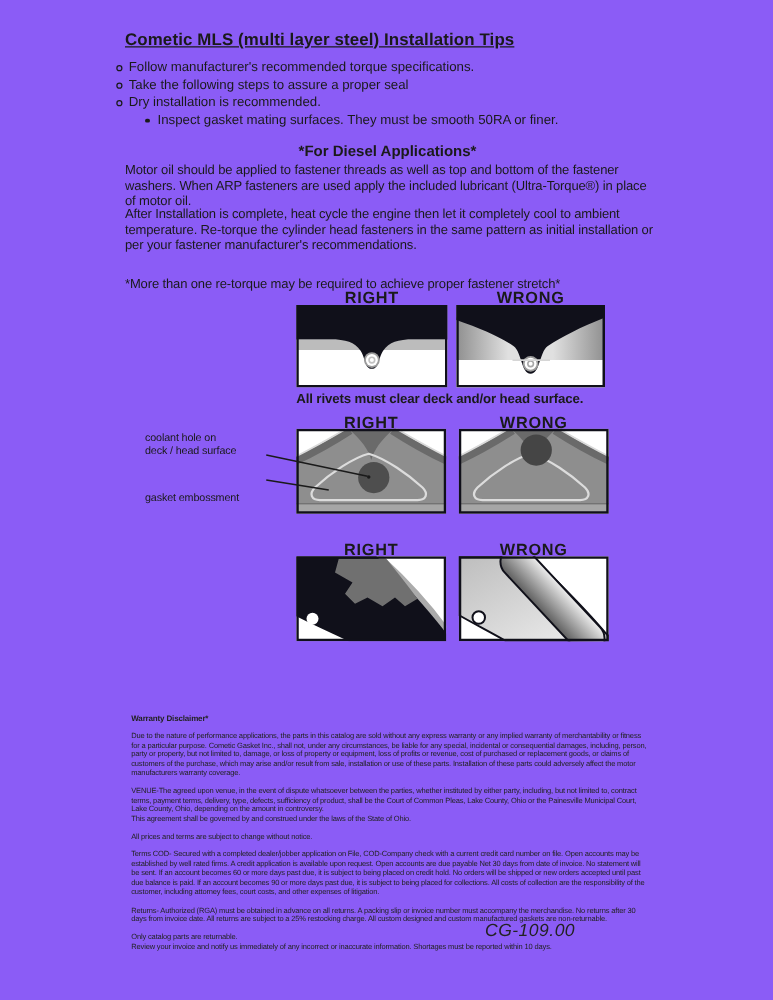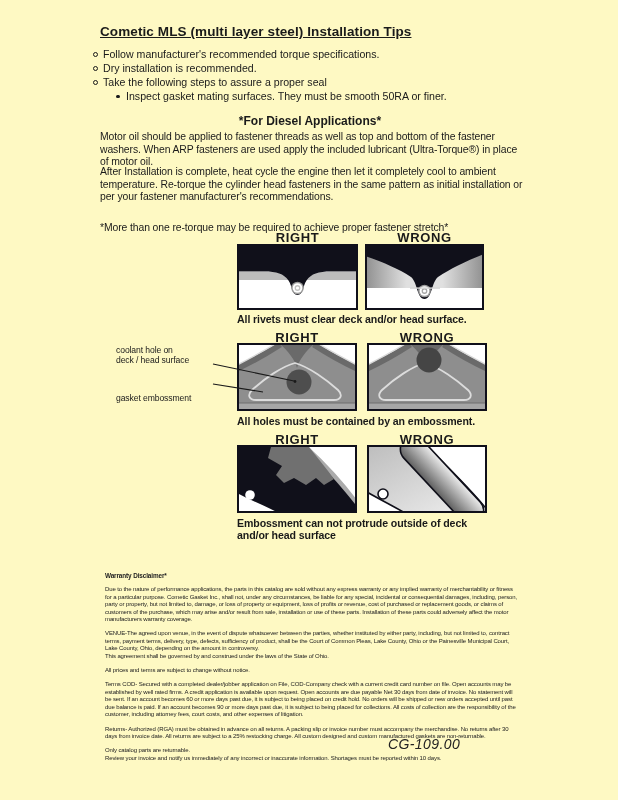--- a/index.html
+++ b/index.html
@@ -1,17 +1,17 @@
 <!DOCTYPE html>
 <html><head>
 <meta charset="utf-8">
 <style>
   html,body{margin:0;padding:0;background:#e8e8e8;}
   .page{
-    position:relative;width:618px;height:800px;background:#fef9c3;
+    position:relative;width:618px;height:800px;background:#8b5cf6;
     font-family:"Liberation Sans", sans-serif;color:#1a1a1a;overflow:hidden;
     margin:0 auto;
   }
   .abs{position:absolute;}
   
   .doc-title{
     left:100px;top:24px;width:430px;
     font-size:13.5px;font-weight:bold;text-decoration:underline;
     letter-spacing:.1px;
   }
@@ -58,22 +58,22 @@
 </style>
 </head>
 <body>
 
 <div class="page">
 
   <div class="abs doc-title">Cometic MLS (multi layer steel) Installation Tips</div>
 
   <div class="abs tips-list">
     <div class="tip">Follow manufacturer's recommended torque specifications.</div>
+    <div class="tip">Take the following steps to assure a proper seal</div>
     <div class="tip">Dry installation is recommended.</div>
-    <div class="tip">Take the following steps to assure a proper seal</div>
     <div class="subtip">Inspect gasket mating surfaces.  They must be smooth 50RA or finer.</div>
   </div>
 
   <div class="abs diesel-heading">*For Diesel Applications*</div>
   <div class="abs body-para p1">Motor oil should be applied to fastener threads as well as top and bottom of the fastener washers. When ARP fasteners are used apply the included lubricant (Ultra-Torque®) in place of motor oil.</div>
   <div class="abs body-para p2">After Installation is complete, heat cycle the engine then let it completely cool to ambient temperature. Re-torque the cylinder head fasteners in the same pattern as initial installation or per your fastener manufacturer's recommendations.</div>
   <div class="abs body-para p3">*More than one re-torque may be required to achieve proper fastener stretch*</div>
 
   <div class="abs diagram-section">
 
@@ -146,21 +146,20 @@
       <path d="M80,0 H120 V22 C108,16 94,9 80,0 Z" fill="#ffffff"></path>
       <path d="M0,22 C14,15 28,7 40,0" stroke="#d9d9d9" stroke-width="1.4" fill="none"></path>
       <path d="M120,22 C106,15 92,7 80,0" stroke="#d9d9d9" stroke-width="1.4" fill="none"></path>
       <path d="M58,20 C46,23 28,35 15,47 C10,52 12,57 19,57 L97,57 C104,57 106,52 101,47 C90,37 72,24 58,20 Z" stroke="#dcdcdc" stroke-width="1.8" fill="none"></path>
       <circle cx="62" cy="17" r="12.5" fill="#454545"></circle>
       <rect y="60" width="120" height="8" fill="#a6a6a6"></rect>
       <rect y="59.5" width="120" height="1" fill="#6f6f6f"></rect>
       <rect x="1" y="1" width="118" height="66" fill="none" stroke="#10101a" stroke-width="2"></rect>
     </svg>
 
-    <div class="diagram-caption" style="left:237px;top:187px;">All holes must be contained by an embossment.</div>
 
     <div class="rw-label" style="left:237px;top:204px;width:120px;">RIGHT</div>
     <div class="rw-label" style="left:367px;top:204px;width:120px;">WRONG</div>
 
     <svg class="diagram-box" style="left:237px;top:217px;" width="120" height="68" viewBox="0 0 120 68">
       <rect width="120" height="68" fill="#ffffff"></rect>
       <path d="M66,0 C88,20 106,40 119,58" stroke="#ababab" stroke-width="5" fill="none"></path>
       <path d="M0,0 H64 C86,21 104,41 118,59 L120,62 V68 H42 C28,61 13,55 0,48 Z" fill="#10101a"></path>
       <path d="M34,2 H72 C80,12 89,23 97,34 L87,40 L79,33 L69,40 L57,33 L47,38 L39,30 L45,21 L31,13 Z" fill="#707070"></path>
       <circle cx="13" cy="50" r="4.8" fill="#ffffff"></circle>
@@ -180,22 +179,20 @@
       </defs>
       <rect width="120" height="68" fill="#ffffff"></rect>
       <path d="M0,0 H58 C80,21 101,42 117,61 L120,64 V68 H38 C26,61 12,54 0,47 Z" fill="url(#g6)" stroke="#10101a" stroke-width="1.6"></path>
       <g transform="rotate(47 75 35)">
         <rect x="20" y="22" width="110" height="26" rx="13" fill="url(#g7)" stroke="#10101a" stroke-width="1.6"></rect>
       </g>
       <circle cx="16" cy="49" r="5" fill="#ffffff" stroke="#10101a" stroke-width="1.6"></circle>
       <rect x="1" y="1" width="118" height="66" fill="none" stroke="#10101a" stroke-width="2"></rect>
     </svg>
 
-    <div class="diagram-caption" style="left:237px;top:289px;">Embossment can not protrude outside of deck
-and/or head surface</div>
 
     <svg class="leader-svg" viewBox="0 0 618 320">
       <line x1="213" y1="136" x2="294" y2="153" stroke="#1a1a1a" stroke-width="1.1"></line>
       <circle cx="295" cy="153.5" r="1.4" fill="#1a1a1a"></circle>
       <line x1="213" y1="156" x2="263" y2="164" stroke="#1a1a1a" stroke-width="1.1"></line>
     </svg>
   </div>
 
   <div class="abs warranty">
     <div class="w-head">Warranty Disclaimer*</div>

